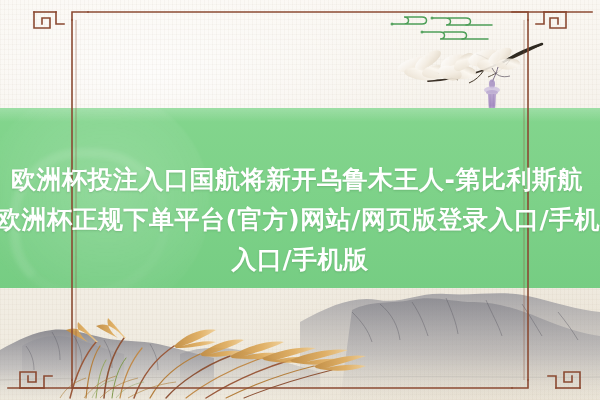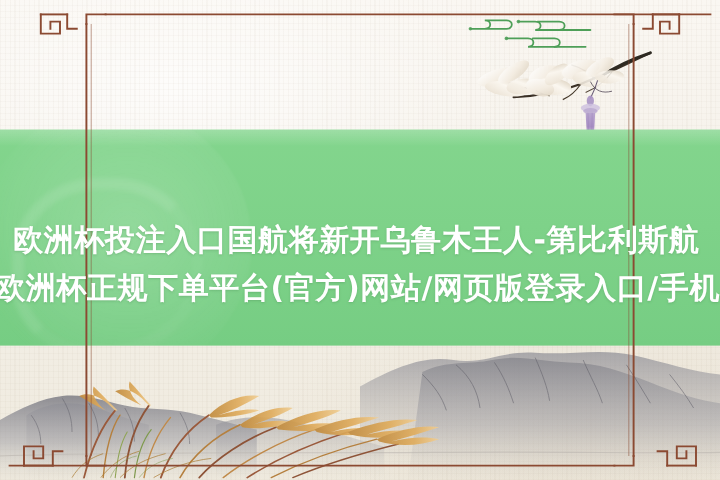--- a/index.html
+++ b/index.html
@@ -353,15 +353,16 @@
       <path d="M528 380 L528 388 L512 388"></path>
       <path d="M580 388 L580 372 L564 372 L564 382 L572 382 L572 376"></path>
       <path d="M556 388 L556 376 L548 376"></path>
       <path d="M580 388 L556 388"></path>
     </g>
   </svg>
 
   <div class="headline">
     <div class="hl-line l1">欧洲杯投注入口国航将新开乌鲁木王人-第比利斯航</div>
     <div class="hl-line l2">欧洲杯正规下单平台(官方)网站/网页版登录入口/手机</div>
+    <div class="hl-line l3">入口/手机版</div>
   </div>
 
 </div>
 
 </body></html>

